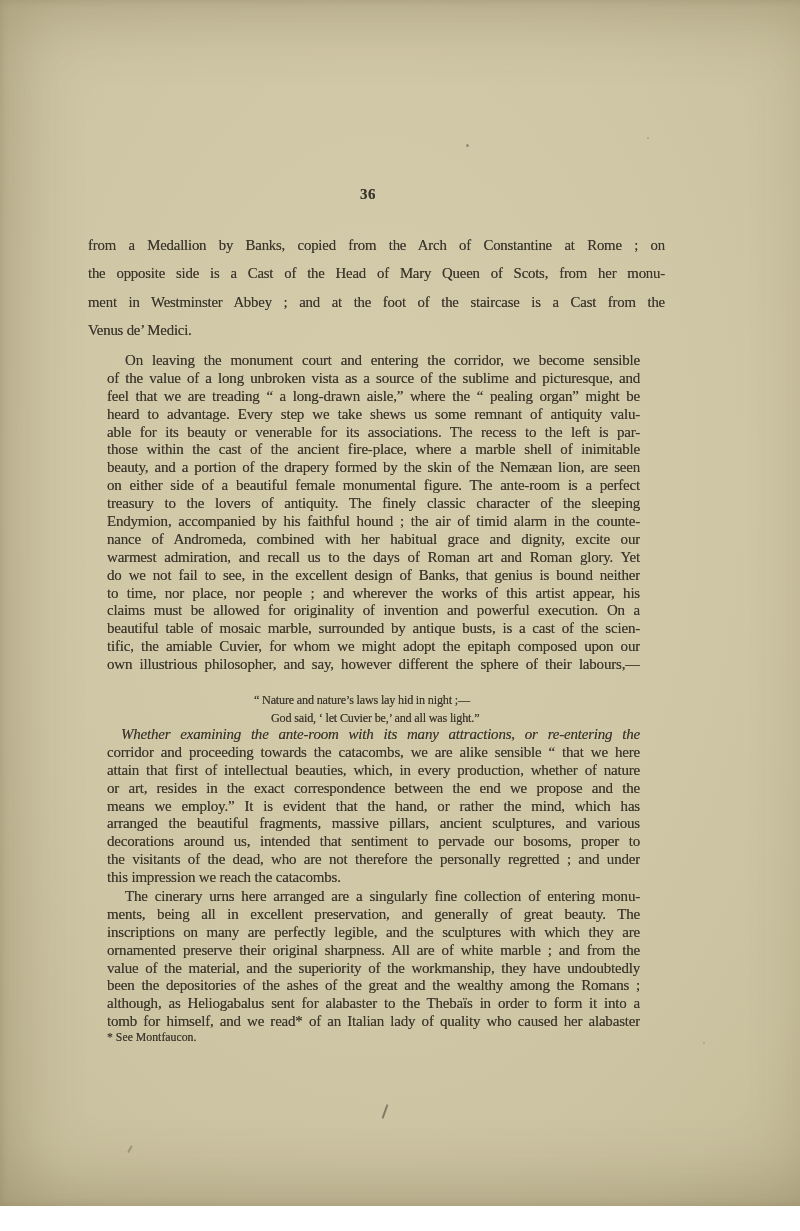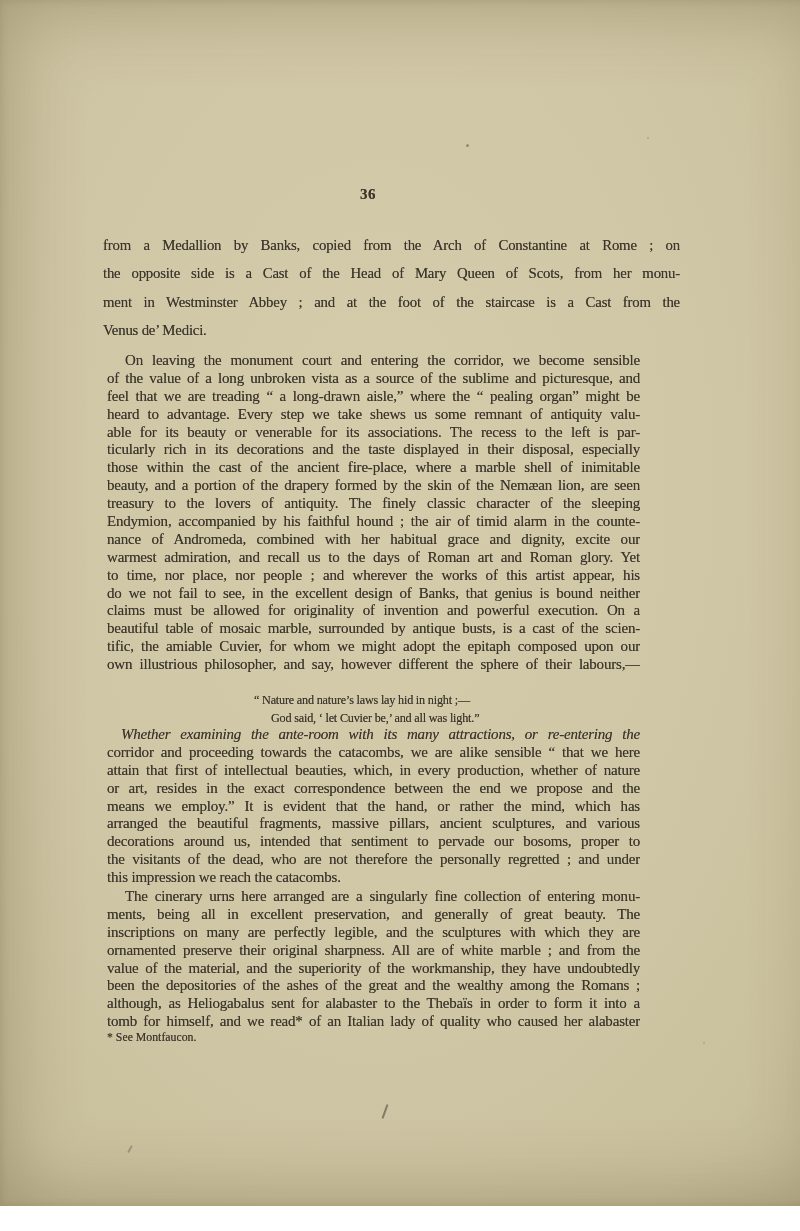--- a/index.html
+++ b/index.html
@@ -42,42 +42,42 @@
   .scratch{ background:#6b6150; border-radius:2px; opacity:.75; }
   .speck{ background:#6e6452; border-radius:50%; opacity:.6; }
 </style>
 </head>
 <body>
 
 <div class="page">
 
   <div class="abs pagenum">36</div>
 
-  <div class="abs intro" style="top:231px;margin-left:15px;">
+  <div class="abs intro" style="top:231px;">
       <div class="tline">from a Medallion by Banks, copied from the Arch of Constantine at Rome ; on</div>
       <div class="tline">the opposite side is a Cast of the Head of Mary Queen of Scots, from her monu-</div>
       <div class="tline">ment in Westminster Abbey ; and at the foot of the staircase is a Cast from the</div>
       <div class="tline nj">Venus de’ Medici.</div>
     </div>
 
   <div class="abs small" style="top:352px;">
       <div class="tline" style="padding-left: 18px;">On leaving the monument court and entering the corridor, we become sensible</div>
       <div class="tline">of the value of a long unbroken vista as a source of the sublime and picturesque, and</div>
       <div class="tline">feel that we are treading “ a long-drawn aisle,” where the “ pealing organ” might be</div>
       <div class="tline">heard to advantage.  Every step we take shews us some remnant of antiquity valu-</div>
       <div class="tline">able for its beauty or venerable for its associations.  The recess to the left is par-</div>
-      <div class="tline">ticularly rich in its decorations and the taste displayed in their disposal, especially</div>
       <div class="tline">those within the cast of the ancient fire-place, where a marble shell of inimitable</div>
       <div class="tline">beauty, and a portion of the drapery formed by the skin of the Nemæan lion, are seen</div>
+      <div class="tline">on either side of a beautiful female monumental figure.  The ante-room is a perfect</div>
       <div class="tline">treasury to the lovers of antiquity.  The finely classic character of the sleeping</div>
       <div class="tline">Endymion, accompanied by his faithful hound ; the air of timid alarm in the counte-</div>
       <div class="tline">nance of Andromeda, combined with her habitual grace and dignity, excite our</div>
       <div class="tline">warmest admiration, and recall us to the days of Roman art and Roman glory.  Yet</div>
+      <div class="tline">do we not fail to see, in the excellent design of Banks, that genius is bound neither</div>
       <div class="tline">to time, nor place, nor people ; and wherever the works of this artist appear, his</div>
-      <div class="tline">do we not fail to see, in the excellent design of Banks, that genius is bound neither</div>
       <div class="tline">claims must be allowed for originality of invention and powerful execution.  On a</div>
       <div class="tline">beautiful table of mosaic marble, surrounded by antique busts, is a cast of the scien-</div>
       <div class="tline">tific, the amiable Cuvier, for whom we might adopt the epitaph composed upon our</div>
       <div class="tline">own illustrious philosopher, and say, however different the sphere of their labours,—</div>
     </div>
 
   <div class="abs verse">
       <div class="tline nj">“ Nature and nature’s laws lay hid in night ;—</div>
       <div class="tline nj" style="padding-left: 17px;">God said, ‘ let Cuvier be,’ and all was light.”</div>
     </div>

